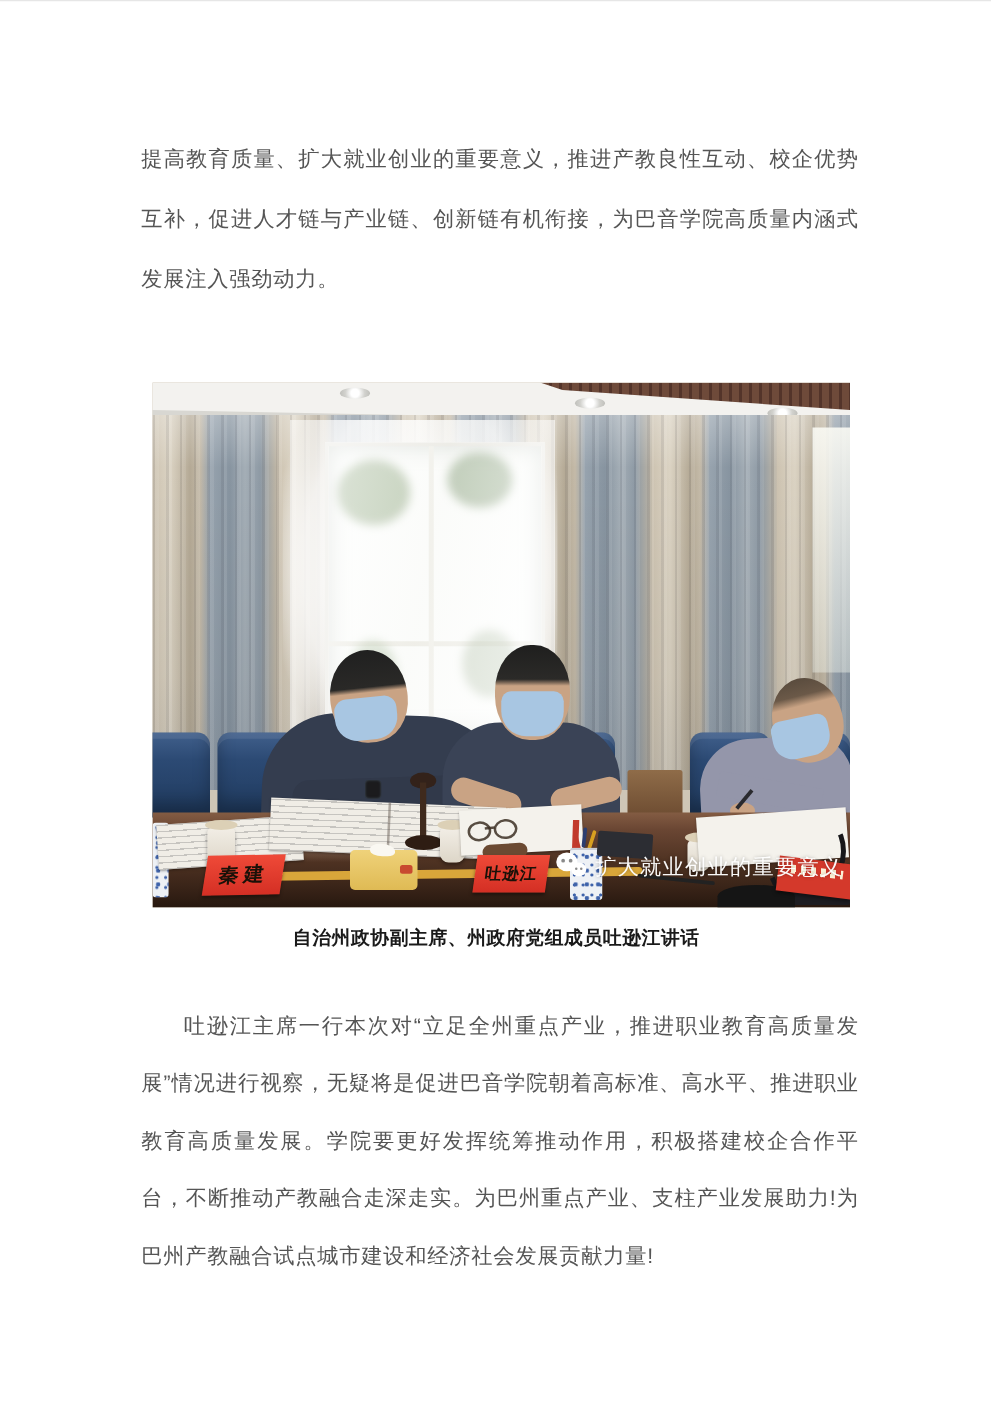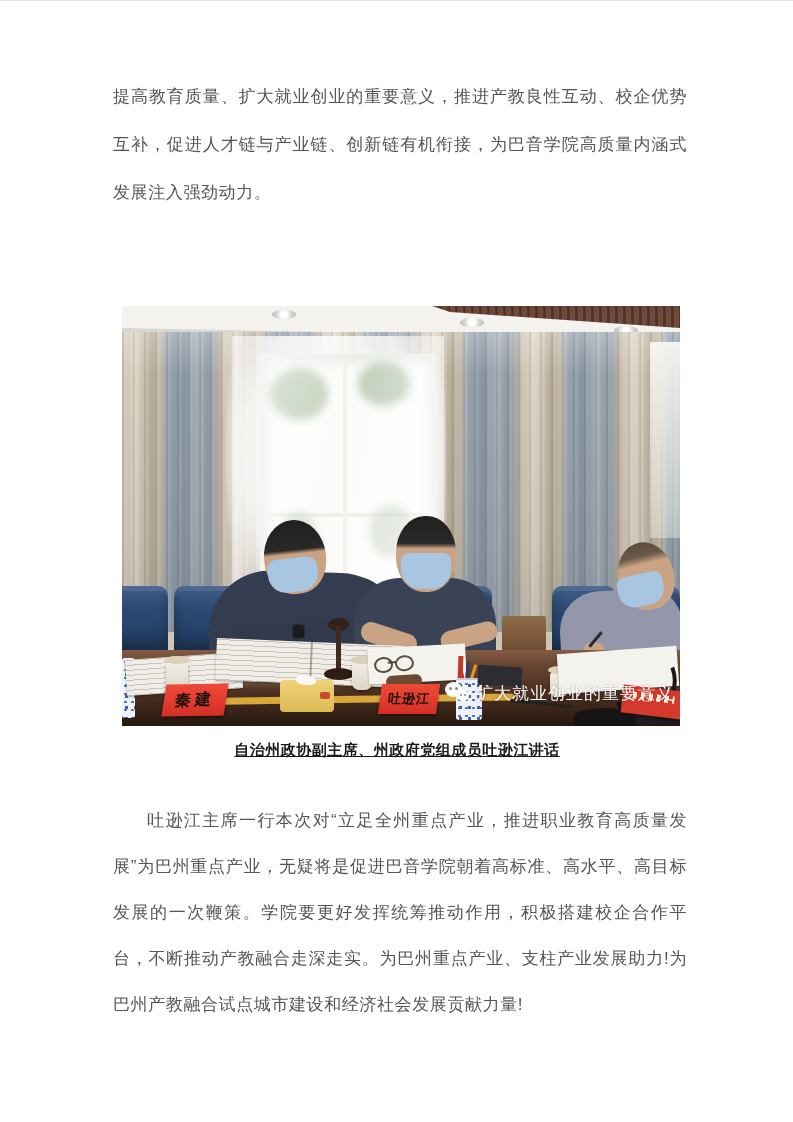--- a/index.html
+++ b/index.html
@@ -8,25 +8,25 @@
     background:#ffffff;border-top:1px solid #e6e6e6;overflow:hidden;
     font-family:"Liberation Sans","DejaVu Sans",sans-serif;
   }
   .abs{position:absolute;}
   
   .para{
     position:absolute;left:113px;width:574px;margin:0;
     font-size:17px;color:#555555;letter-spacing:.6px;
     text-align:justify;
   }
-  .para-top{top:72px;line-height:48px;}
+  .para-top{top:103px;line-height:48px;}
   .para-bottom{top:797px;line-height:46px;text-indent:2em;}
   .caption{
     position:absolute;left:108px;top:740px;width:578px;margin:0;
-    font-size:15px;font-weight:bold;color:#1a1a1a;text-align:center;letter-spacing:.5px;text-decoration:underline;
+    font-size:15px;font-weight:bold;color:#1a1a1a;text-align:center;letter-spacing:.5px;
   }
   
   .photo{position:absolute;left:122px;top:305px;width:558px;height:420px;margin:0;overflow:hidden;background:#cfc6b6;}
   .ceiling{left:0;top:0;width:558px;height:30px;background:#f3f2ef;}
   .slat-ceiling{left:0;top:0;width:558px;height:26px;
     background:repeating-linear-gradient(90deg,#6e4a3a 0 5px,#53342a 5px 8px);
     clip-path:polygon(310px 0,558px 0,558px 22px,328px 6px);}
   .light{width:24px;height:9px;border-radius:50%;
     background:radial-gradient(circle at 50% 50%,#ffffff 25%,#d2d2ce 60%,#bdbdb8 100%);}
   .light1{left:150px;top:4px;} .light2{left:338px;top:12px;} .light3{left:492px;top:20px;}
@@ -251,15 +251,15 @@
             <i class="e1"></i>
             <i class="e2"></i>
           </span>
       </span>
       <span class="wm-text">扩大就业创业的重要意义</span>
     </div>
   </figure>
 
   <p class="caption">自治州政协副主席、州政府党组成员吐逊江讲话</p>
 
-  <p class="para para-bottom">吐逊江主席一行本次对“立足全州重点产业，推进职业教育高质量发展”为巴州重点产业，无疑将是促进巴音学院朝着高标准、高水平、高目标发展的一次鞭策。学院要更好发挥统筹推动作用，积极搭建校企合作平台，不断推动产教融合走深走实。为巴州重点产业、支柱产业发展助力!为巴州产教融合试点城市建设和经济社会发展贡献力量!</p>
+  <p class="para para-bottom">吐逊江主席一行本次对“立足全州重点产业，推进职业教育高质量发展”情况进行视察，无疑将是促进巴音学院朝着高标准、高水平、推进职业教育高质量发展。学院要更好发挥统筹推动作用，积极搭建校企合作平台，不断推动产教融合走深走实。为巴州重点产业、支柱产业发展助力!为巴州产教融合试点城市建设和经济社会发展贡献力量!</p>
 
 </div>
 
 </body></html>

